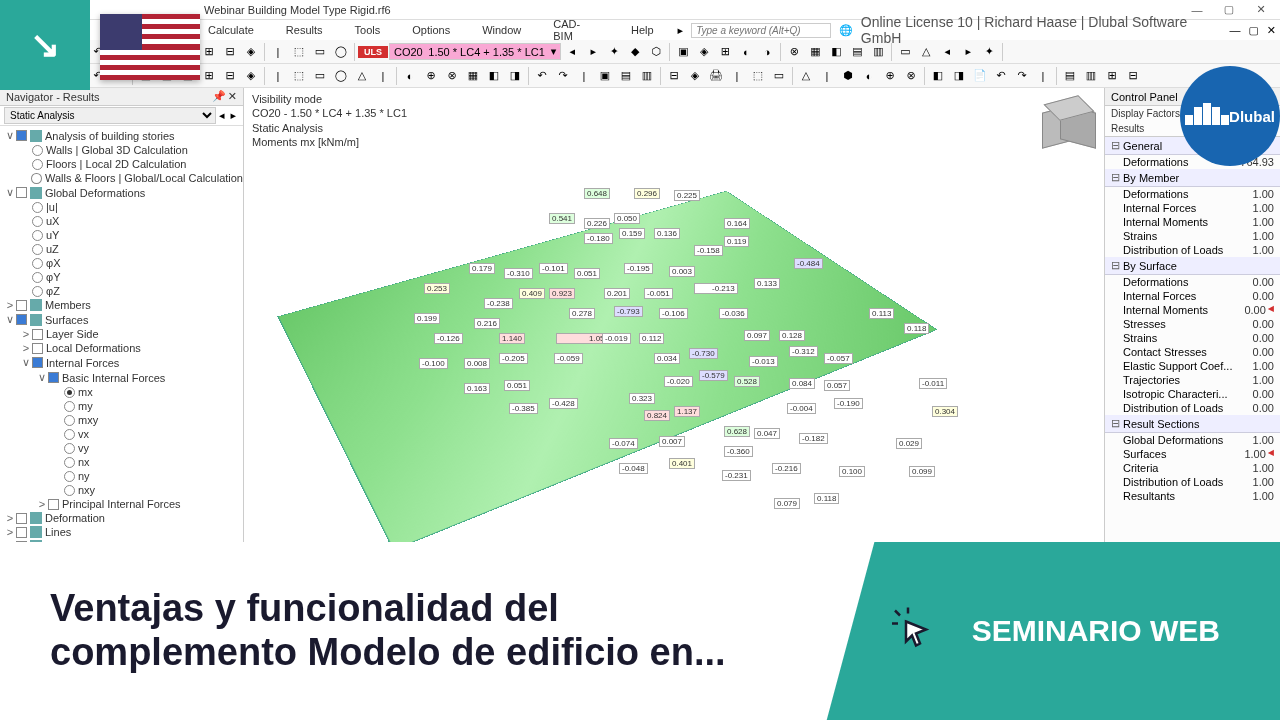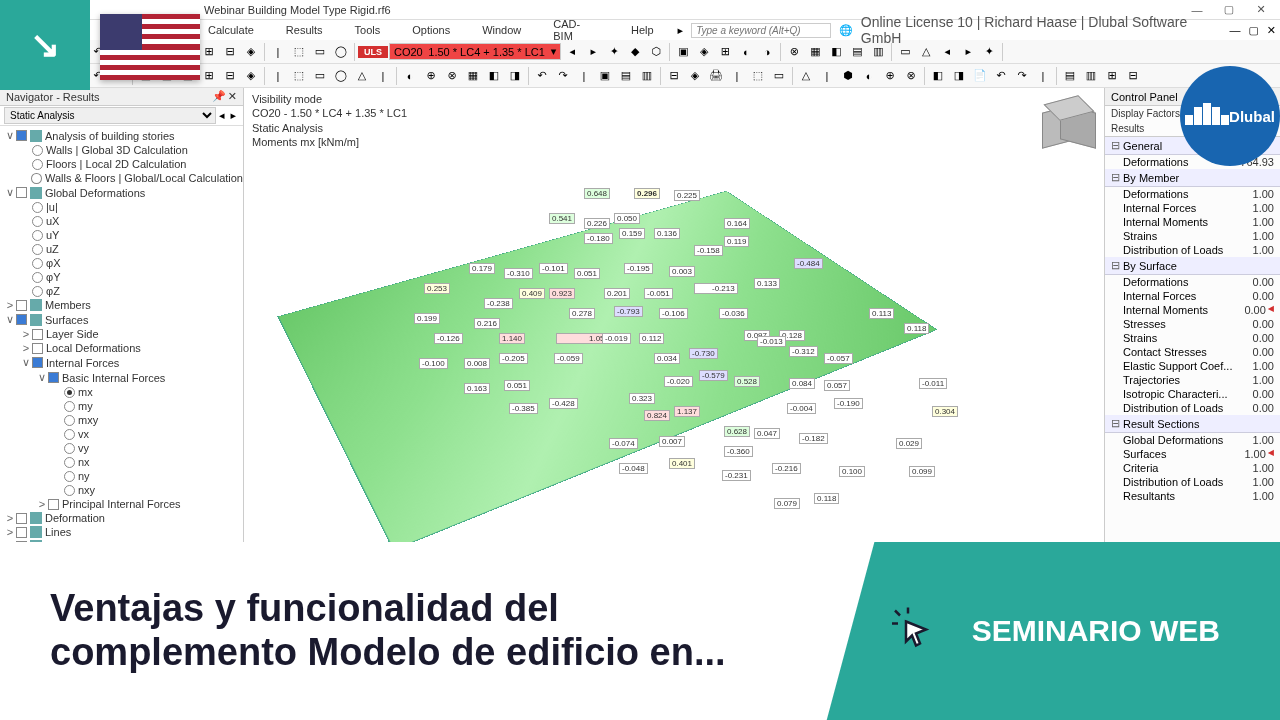--- a/index.html
+++ b/index.html
@@ -15,21 +15,21 @@
 .menubar { height: 20px; display: flex; align-items: center; padding-left: 200px; gap: 16px; }
 .menubar .menu { padding: 2px 8px; cursor: pointer; color: #333; }
 .menubar .search-box { margin-left: auto; display: flex; align-items: center; padding-right: 4px; gap: 8px; }
 .menubar .search-box input { width: 140px; border: 1px solid #ccc; padding: 1px 4px; font-size: 10px; color: #aaa; font-style: italic; }
 .menubar .lic { font-size: 14px; color: #555; }
 
 
 .toolbar { height: 24px; display: flex; align-items: center; padding: 0 4px; gap: 1px; border-bottom: 1px solid #ddd; background: #f8f8f8; }
 .toolbar .btn { width: 20px; height: 20px; display: flex; align-items: center; justify-content: center; cursor: pointer; border: 1px solid transparent; }
 .toolbar .sep { width: 1px; height: 18px; background: #ccc; margin: 0 2px; }
-.toolbar .drop { display: flex; align-items: center; border: 1px solid #ccc; padding: 1px 4px; font-size: 10px; cursor: pointer; background: #ef4444; }
+.toolbar .drop { display: flex; align-items: center; border: 1px solid #ccc; padding: 1px 4px; font-size: 10px; cursor: pointer; background: #f9a8d4; }
 .toolbar .badge-uls { background: #d32f2f; color: #fff; padding: 1px 6px; font-size: 9px; font-weight: bold; }
 
 
 .main { display: flex; height: calc(100% - 88px); position: relative; }
 .nav-panel { width: 244px; border-right: 1px solid #ccc; display: flex; flex-direction: column; background: #fff; overflow: hidden; }
 .nav-header { height: 18px; background: #f0f0f0; display: flex; align-items: center; padding: 0 6px; font-size: 10px; color: #333; border-bottom: 1px solid #ccc; }
 .nav-header .icons { margin-left: auto; display: flex; gap: 2px; }
 .nav-drop { height: 20px; display: flex; align-items: center; padding: 0 4px; border-bottom: 1px solid #ddd; }
 .nav-drop select { flex: 1; border: 1px solid #ccc; font-size: 10px; padding: 1px; }
 .nav-tree { flex: 1; overflow-y: auto; padding: 2px 0; }
@@ -422,21 +422,21 @@
     <div class="vp-canvas">
       <div class="vp-info">
         <div>Visibility mode</div>
         <div>CO20 - 1.50 * LC4 + 1.35 * LC1</div>
         <div>Static Analysis</div>
         <div><span>Moments mx [kNm/m]</span></div>
       </div>
       <div class="model" id="model">
         <div class="slab"></div>
       <span class="val g" style="left: 260px; top: 40px;">0.648</span>
-          <span class="val y" style="left: 310px; top: 40px; font-weight: bold;">0.296</span>
+          <span class="val y" style="left: 310px; top: 40px;">0.296</span>
           <span class="val " style="left: 350px; top: 42px;">0.225</span>
           <span class="val g" style="left: 225px; top: 65px;">0.541</span>
           <span class="val " style="left: 260px; top: 70px;">0.226</span>
           <span class="val " style="left: 290px; top: 65px;">0.050</span>
           <span class="val " style="left: 260px; top: 85px;">-0.180</span>
           <span class="val " style="left: 295px; top: 80px;">0.159</span>
           <span class="val " style="left: 330px; top: 80px;">0.136</span>
           <span class="val " style="left: 400px; top: 70px;">0.164</span>
           <span class="val " style="left: 145px; top: 115px;">0.179</span>
           <span class="val " style="left: 180px; top: 120px;">-0.310</span>
@@ -469,21 +469,21 @@
           <span class="val " style="left: 315px; top: 185px;">0.112</span>
           <span class="val " style="left: 420px; top: 182px;">0.097</span>
           <span class="val " style="left: 455px; top: 182px;">0.128</span>
           <span class="val " style="left: 580px; top: 175px;">0.118</span>
           <span class="val " style="left: 95px; top: 210px;">-0.100</span>
           <span class="val " style="left: 140px; top: 210px;">0.008</span>
           <span class="val " style="left: 175px; top: 205px;">-0.205</span>
           <span class="val " style="left: 230px; top: 205px;">-0.059</span>
           <span class="val " style="left: 330px; top: 205px;">0.034</span>
           <span class="val b" style="left: 365px; top: 200px;">-0.730</span>
-          <span class="val " style="left: 425px; top: 188px; margin-left: 8px;">-0.013</span>
+          <span class="val " style="left: 425px; top: 208px;">-0.013</span>
           <span class="val " style="left: 465px; top: 198px;">-0.312</span>
           <span class="val " style="left: 500px; top: 205px;">-0.057</span>
           <span class="val " style="left: 140px; top: 235px;">0.163</span>
           <span class="val " style="left: 180px; top: 232px;">0.051</span>
           <span class="val " style="left: 185px; top: 255px;">-0.385</span>
           <span class="val " style="left: 225px; top: 250px;">-0.428</span>
           <span class="val " style="left: 340px; top: 228px;">-0.020</span>
           <span class="val b" style="left: 375px; top: 222px;">-0.579</span>
           <span class="val g" style="left: 410px; top: 228px;">0.528</span>
           <span class="val " style="left: 465px; top: 230px;">0.084</span>

